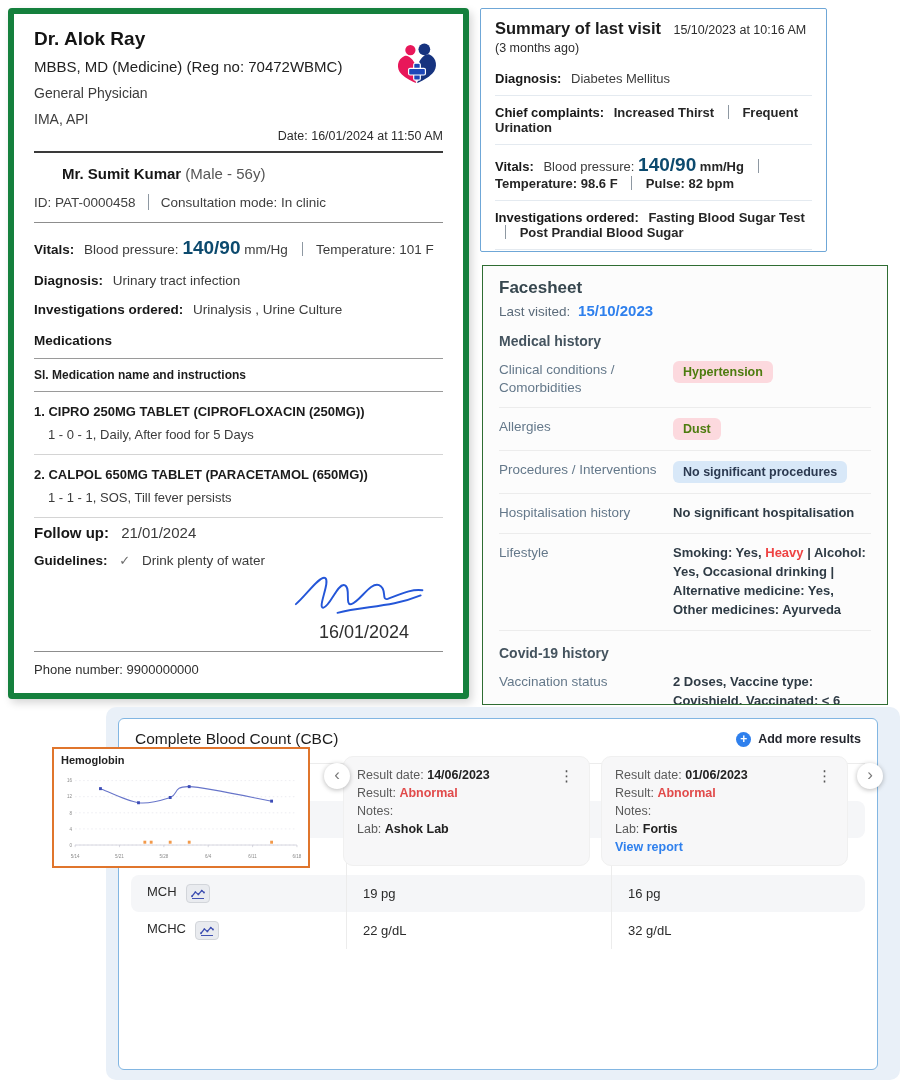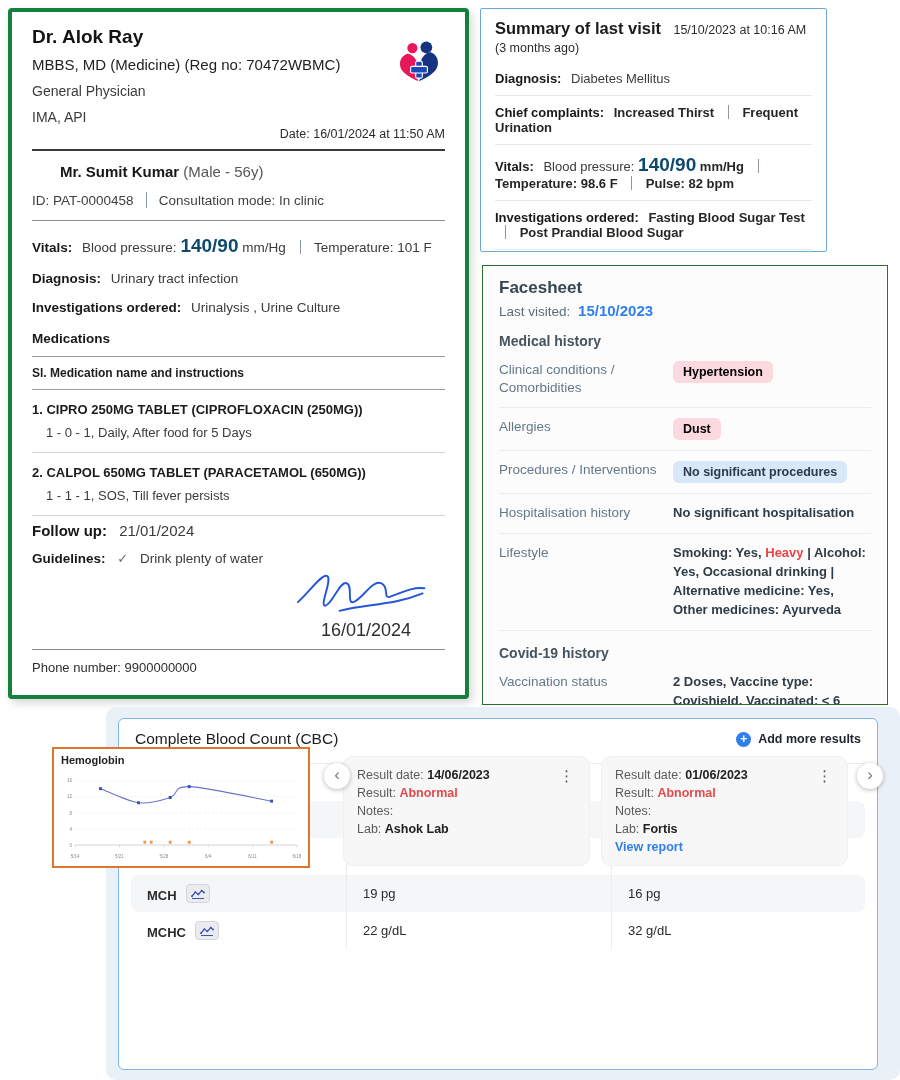--- a/index.html
+++ b/index.html
@@ -1,21 +1,21 @@
 <!DOCTYPE html>
 <html><head>
 <meta charset="utf-8">
 <style>
   * { margin:0; padding:0; box-sizing:border-box; }
   body { font-family:"Liberation Sans", sans-serif; background:#fff; }
   .page { position:relative; width:900px; height:1080px; background:#fff; overflow:hidden; }
 
   
   .rx-panel { position:absolute; left:8px; top:8px; width:461px; height:691px; background:#fff;
-    border:4px solid #15803d; border-radius:4px; box-shadow:3px 4px 8px rgba(0,0,0,.16);
+    border:6px solid #15803d; border-radius:4px; box-shadow:3px 4px 8px rgba(0,0,0,.16);
     padding:14px 20px 0; overflow:hidden; }
   .rx-head { position:relative; }
   .rx-logo { position:absolute; right:2px; top:14px; width:48px; height:44px; }
   .rx-doc-name { font-size:19px; font-weight:bold; color:#141414; }
   .rx-doc-qual { font-size:15px; color:#222; margin-top:8px; }
   .rx-doc-spec { font-size:14px; color:#3c3c3c; margin-top:10px; }
   .rx-doc-assoc { font-size:14px; color:#3c3c3c; margin-top:10px; }
   .rx-date { font-size:12.5px; color:#2c2c2c; text-align:right; margin-top:2px; }
   .hr-dark { border:none; border-top:2px solid #3a3a3a; margin:8px 0 0; }
   .hr-med  { border:none; border-top:1px solid #8d8d8d; margin:0; }
@@ -61,21 +61,21 @@
   .fs-title { font-size:17px; font-weight:bold; color:#37474f; }
   .fs-lastvisit { font-size:13.5px; color:#5b6b7a; margin-top:4px; }
   .fs-lastvisit .date { font-size:15px; font-weight:bold; color:#2f80ed; margin-left:4px; }
   .fs-section { font-size:14px; font-weight:bold; color:#44535e; margin:14px 0 2px; }
   .fs-row { display:grid; grid-template-columns:168px 1fr; column-gap:6px; padding:10px 0;
     border-bottom:1px solid #ececec; align-items:start; }
   .fs-row:last-child { border-bottom:none; }
   .fs-label { font-size:13.5px; color:#64788a; line-height:1.35; }
   .fs-value { font-size:13px; font-weight:bold; color:#2f3b45; line-height:1.45; }
   .badge { display:inline-block; font-size:12.5px; font-weight:bold; padding:4px 10px; border-radius:6px; }
-  .badge-pink { background:#fcd9de; color:#000000; }
+  .badge-pink { background:#fcd9de; color:#4d7c0f; }
   .badge-blue { background:#d8e8f8; color:#2b3950; }
 
   
   .cbc-bg { position:absolute; left:106px; top:707px; width:794px; height:373px; background:#e9f0f8; border-radius:10px; }
   .cbc-panel { position:absolute; left:118px; top:718px; width:760px; height:352px; background:#fff;
     border:1px solid #82b6e2; border-radius:6px; }
   .cbc-header { display:flex; justify-content:space-between; align-items:center; padding:11px 16px 6px; }
   .cbc-title { font-size:15.5px; color:#1d1d1d; }
   .cbc-add { display:flex; align-items:center; gap:7px; cursor:pointer; }
   .plus-circle { display:inline-block; width:15px; height:15px; border-radius:50%; background:#2f80ed; color:#fff;
@@ -88,21 +88,21 @@
   .rc-row b { color:#222; }
   .rc-abn { color:#e14b4b; font-weight:bold; }
   .rc-view { font-size:12.5px; color:#2f80ed; font-weight:bold; margin-top:3px; cursor:pointer; }
   .kebab { position:absolute; right:-2px; top:-2px; font-size:15px; color:#555; cursor:pointer; line-height:1; padding:2px 4px; }
   .chev { position:absolute; width:26px; height:26px; border-radius:50%; background:#fff; top:44px;
     box-shadow:0 1px 5px rgba(0,0,0,.28); text-align:center; line-height:23px; font-size:17px; color:#7a7a7a; cursor:pointer; }
   .chev-left { left:205px; } .chev-right { left:738px; }
   .cbc-table { margin:9px 12px 0; border-top:1px solid #ececec; }
   .cbc-row { display:grid; grid-template-columns:215px 265px 1fr; height:37px; align-items:center; }
   .cbc-row:nth-child(even) { background:#f5f6f8; border-radius:8px; }
-  .cbc-param { padding-left:16px; display:flex; align-items:flex-end; gap:9px; font-size:13px; color:#2b2b2b;font-weight:bold; }
+  .cbc-param { padding-left:16px; display:flex; align-items:flex-start; gap:9px; font-size:13px; color:#2b2b2b; }
   .cbc-cell { font-size:13px; color:#2b2b2b; padding-left:16px; border-left:1px solid #ececec; height:100%; display:flex; align-items:center; }
   .trend-btn { display:inline-flex; align-items:center; justify-content:center; width:24px; height:19px;
     background:#e9ebef; border:1px solid #d2d5da; border-radius:4px; cursor:pointer; }
   .trend-btn svg { width:16px; height:12px; }
 
   
   .hgb-popup { position:absolute; left:52px; top:747px; width:258px; height:121px; background:#fff;
     border:2px solid #e0752c; z-index:6; padding:5px 7px 2px; }
   .hgb-title { font-size:11px; font-weight:bold; color:#222; margin-bottom:2px; }
   .hgb-popup svg { width:242px; height:92px; display:block; }

